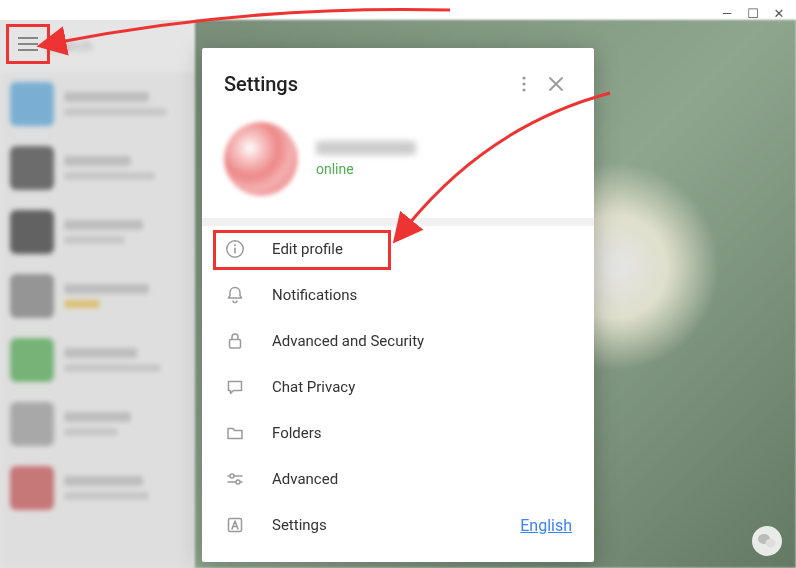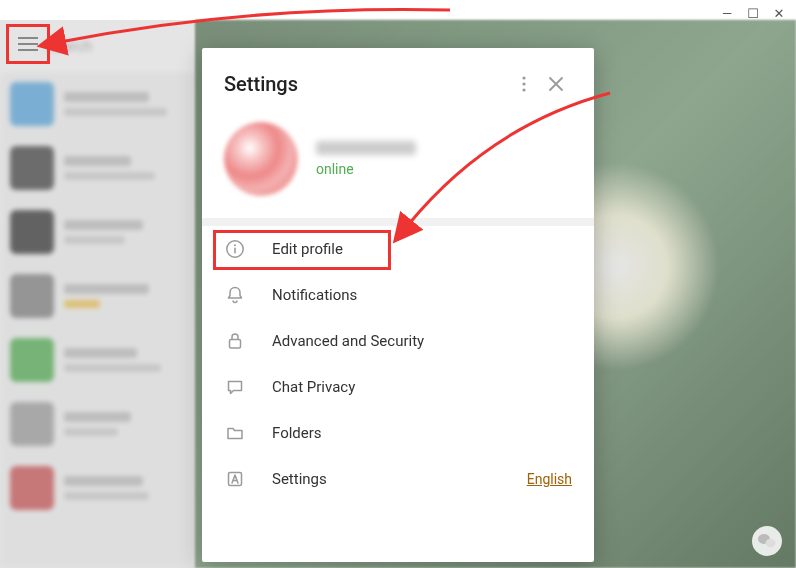--- a/index.html
+++ b/index.html
@@ -40,21 +40,21 @@
   .avatar-big { width:74px; height:74px; border-radius:50%; background: radial-gradient(circle at 35% 35%, #fff 0%, #f8c5c5 18%, #e88 42%, #f3b0b0 60%, #e77 100%); filter:blur(2px); }
   .profile-text { display:flex; flex-direction:column; gap:6px; }
   .profile-name { width:100px; height:14px; background:#ccc; filter:blur(3px); border-radius:3px; }
   .profile-status { color:#4fae4f; font-size:14px; }
 
   .divider { height:8px; background:#f1f1f1; }
 
   .settings-list { flex:1; overflow:auto; }
   .settings-row { display:flex; align-items:center; height:46px; padding:0 22px; gap:26px; cursor:pointer; color:#333; font-size:15px; }
   .row-icon { width:22px; height:22px; display:flex; align-items:center; justify-content:center; color:#888; flex-shrink:0; }
-  .row-value { margin-left:auto; color:#a16207; font-size:14px;text-decoration:underline; }
+  .row-value { margin-left:auto; color:#3b82f6; font-size:16px;text-decoration:underline; }
 
   .edit-profile-highlight { position:absolute; top:230px; left:213px; width:178px; height:40px; border:3px solid #e33; z-index:45; pointer-events:none; }
 
   .arrow { position:absolute; z-index:46; pointer-events:none; }
 
   .watermark { position:absolute; bottom:12px; right:14px; display:flex; align-items:center; gap:10px; color:rgba(255,255,255,0.85); font-size:18px; z-index:48; text-shadow:0 1px 2px rgba(0,0,0,0.3); }
   .wm-icon { width:30px; height:30px; border-radius:50%; background:rgba(255,255,255,0.85); display:flex; align-items:center; justify-content:center; }
 
   svg { display:block; }
 </style>
@@ -210,20 +210,30 @@
 
     <div class="settings-row">
       <span class="row-icon">
         <svg width="20" height="20" viewBox="0 0 20 20">
             <path d="M3 5.5h5l1.5 2H17v8H3z" fill="none" stroke="#9a9a9a" stroke-width="1.5" stroke-linejoin="round"></path>
           </svg>
       </span>
       <span>Folders</span>
     </div>
 
+    <div class="settings-row">
+      <span class="row-icon">
+        <svg width="20" height="20" viewBox="0 0 20 20">
+            <path d="M3 7h14 M3 13h14" stroke="#9a9a9a" stroke-width="1.5" stroke-linecap="round"></path>
+            <circle cx="7" cy="7" r="2" fill="#fff" stroke="#9a9a9a" stroke-width="1.5"></circle>
+            <circle cx="13" cy="13" r="2" fill="#fff" stroke="#9a9a9a" stroke-width="1.5"></circle>
+          </svg>
+      </span>
+      <span>Advanced</span>
+    </div>
 
     <div class="settings-row">
       <span class="row-icon">
         <svg width="20" height="20" viewBox="0 0 20 20">
             <rect x="3.5" y="3.5" width="13" height="13" rx="1.5" fill="none" stroke="#9a9a9a" stroke-width="1.5"></rect>
             <path d="M7 14 L10 6 L13 14 M8 11.5h4" fill="none" stroke="#9a9a9a" stroke-width="1.5" stroke-linecap="round" stroke-linejoin="round"></path>
           </svg>
       </span>
       <span>Settings</span>
       <span class="row-value">English</span>

